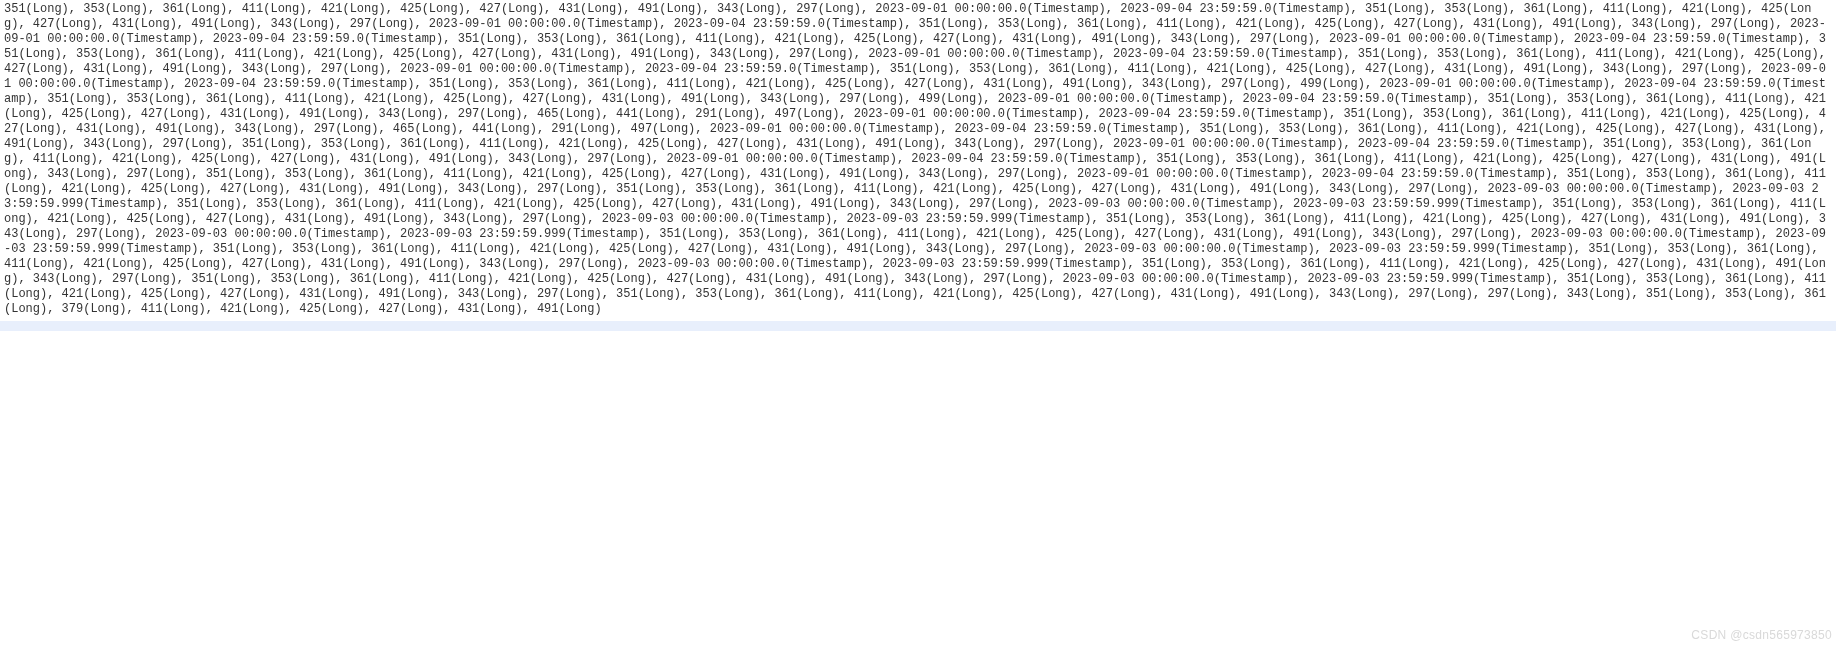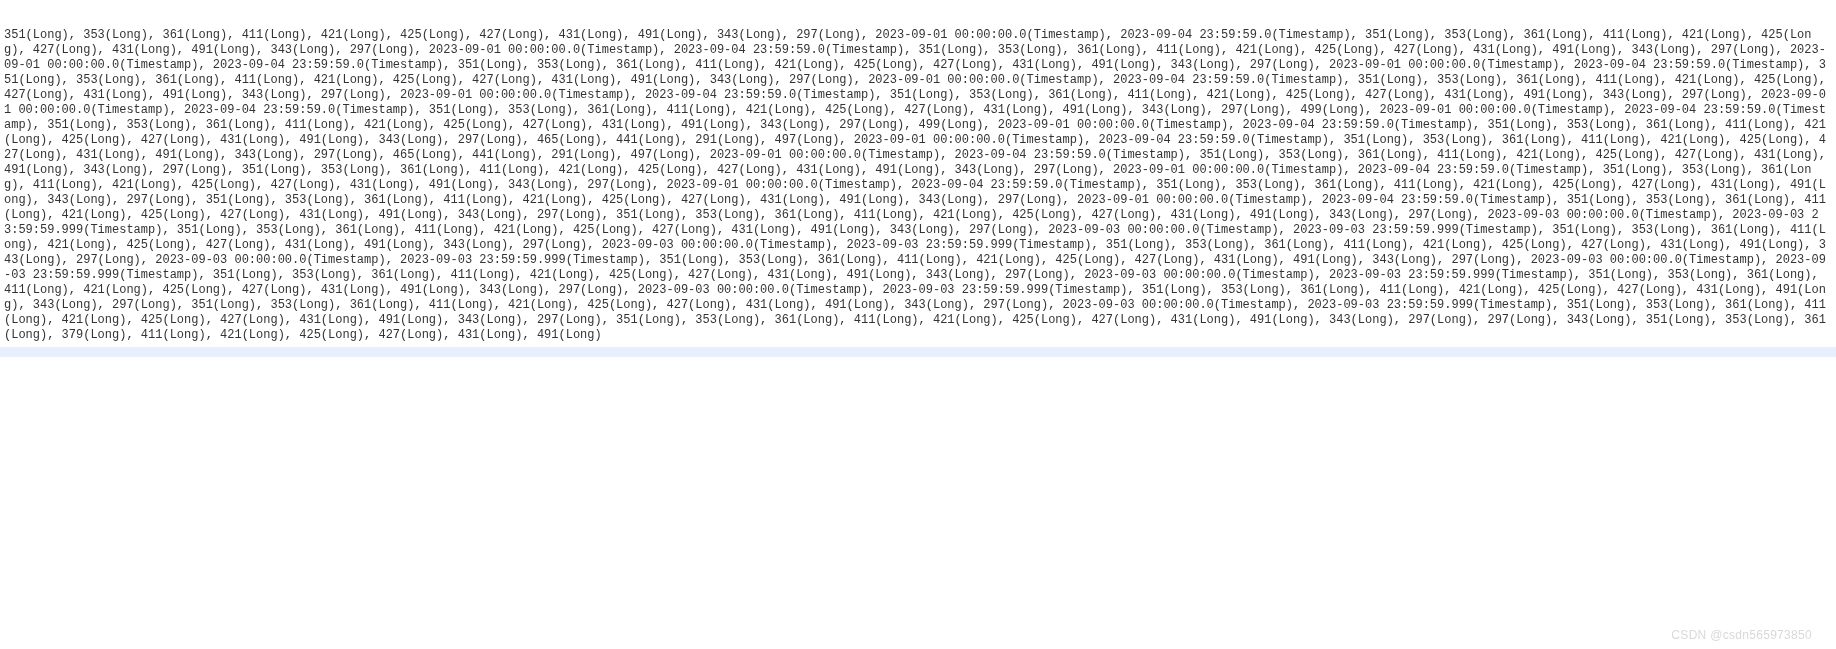--- a/index.html
+++ b/index.html
@@ -9,30 +9,29 @@
     background: #ffffff;
     font-family: "Courier New", Consolas, monospace;
     font-size: 12px;
     line-height: 15px;
     color: #333333;
   }
   #log {
     padding: 2px 4px 0 4px;
     white-space: pre-wrap;
     word-break: break-all;
-    margin-top: 26px;
   }
   .divider {
     height: 10px;
     background: #e8effc;
     margin-top: 4px;
   }
   .watermark {
     position: absolute;
-    right: 24px;
+    right: 4px;
     bottom: 6px;
     color: #d9d9d9;
     font-family: Arial, sans-serif;
     font-size: 12px;
     letter-spacing: 0.3px;
   }
 </style>
 </head>
 <body>
 

